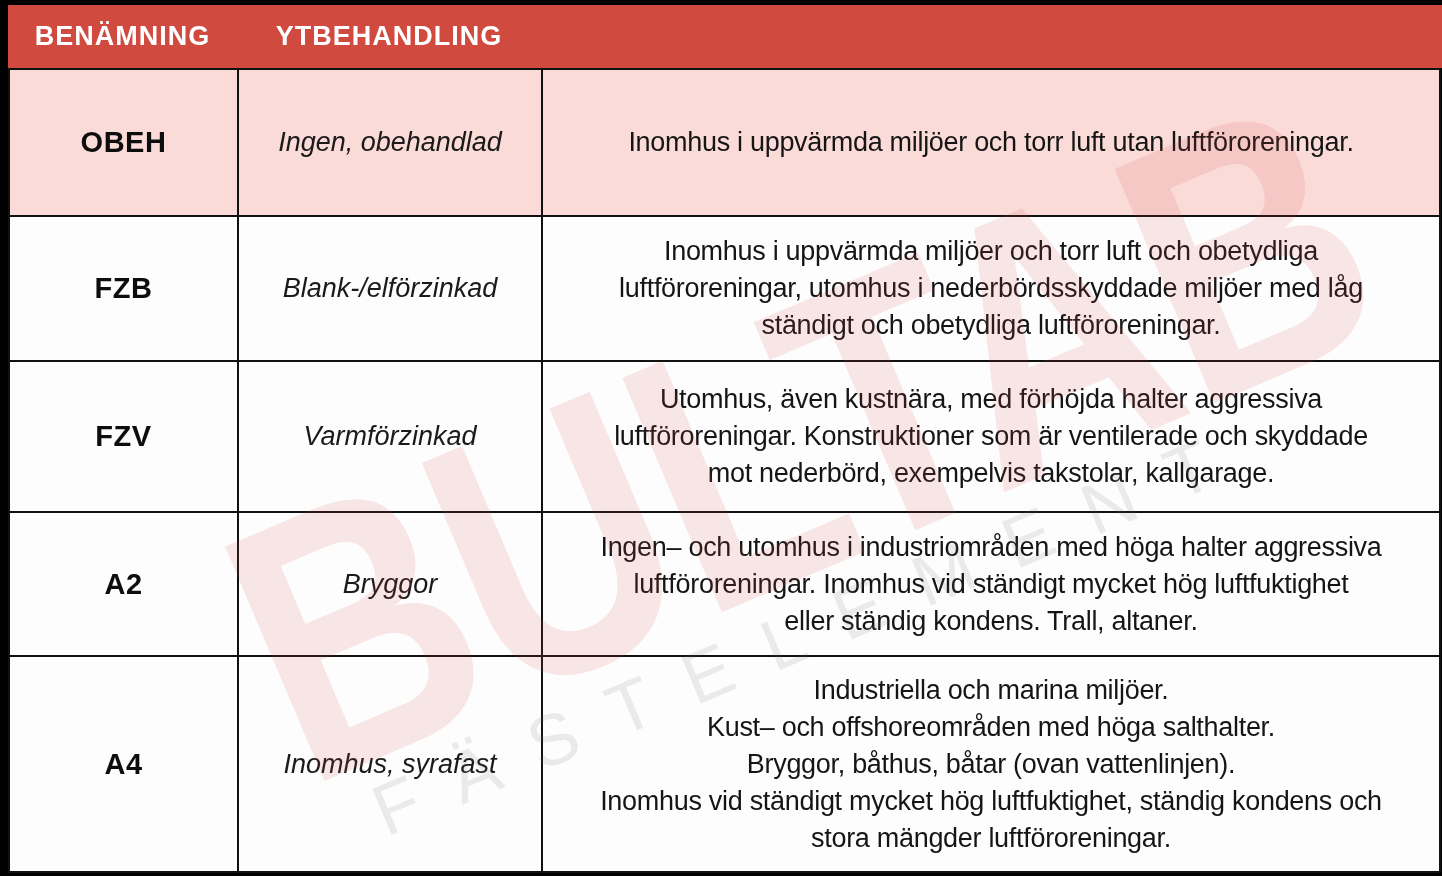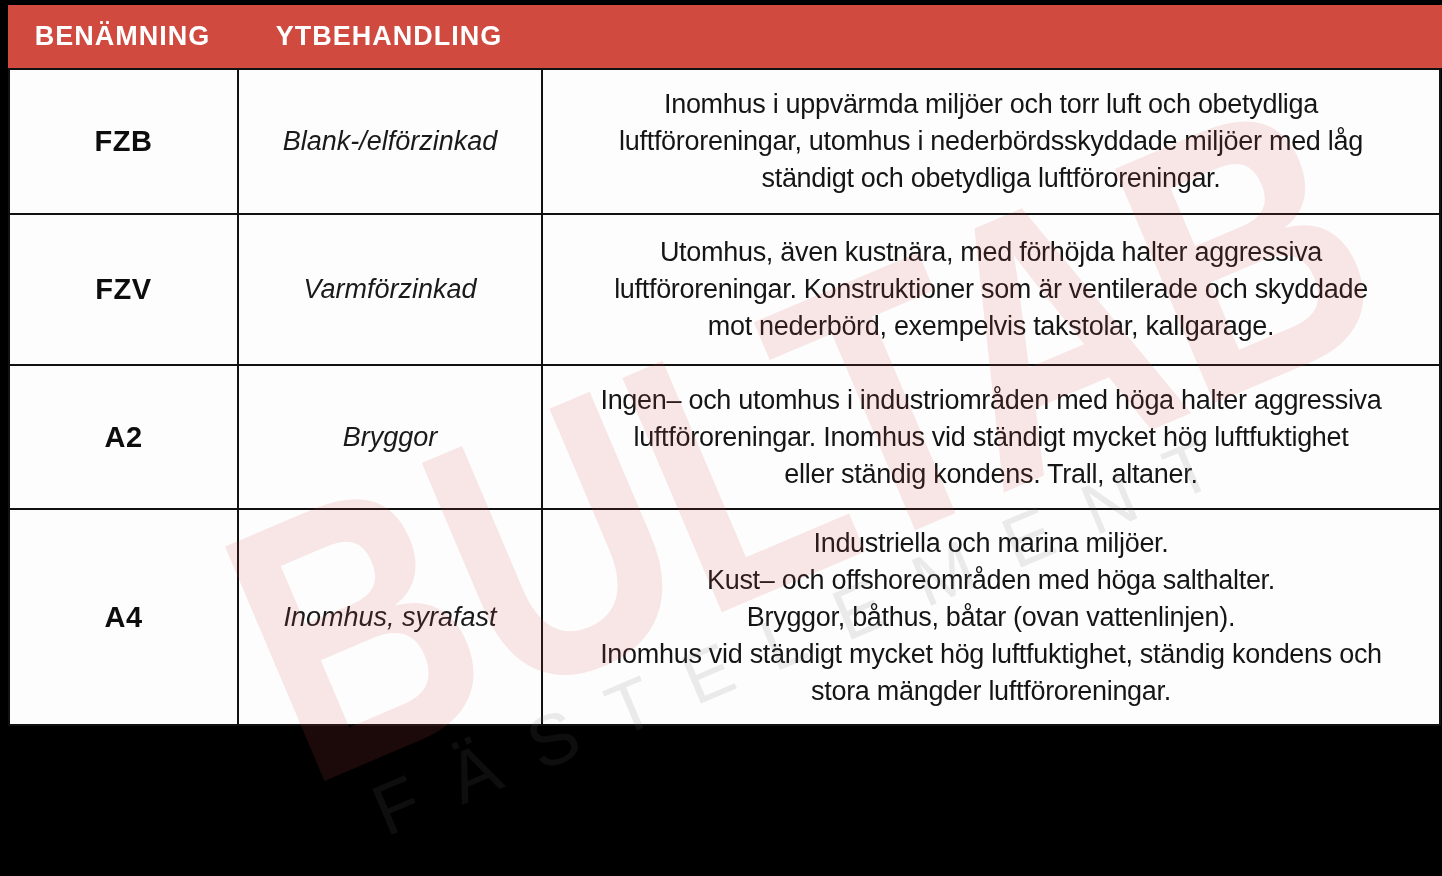--- a/index.html
+++ b/index.html
@@ -86,20 +86,25 @@
     <div class="header-cell hc-2">YTBEHANDLING</div>
   </div>
 
   <table class="spec">
     <colgroup>
       <col style="width:229px">
       <col style="width:304px">
       <col style="width:898px">
     </colgroup>
     <tbody>
+      <tr class="highlight" style="height:147px">
+        <td class="code">OBEH</td>
+        <td class="treat">Ingen, obehandlad</td>
+        <td class="usage">Inomhus i uppvärmda miljöer och torr luft utan luftföroreningar.</td>
+      </tr>
       <tr style="height:145px">
         <td class="code">FZB</td>
         <td class="treat">Blank-/elförzinkad</td>
         <td class="usage">Inomhus i uppvärmda miljöer och torr luft och obetydliga
 luftföroreningar, utomhus i nederbördsskyddade miljöer med låg
 ständigt och obetydliga luftföroreningar.</td>
       </tr>
       <tr style="height:151px">
         <td class="code">FZV</td>
         <td class="treat">Varmförzinkad</td>

